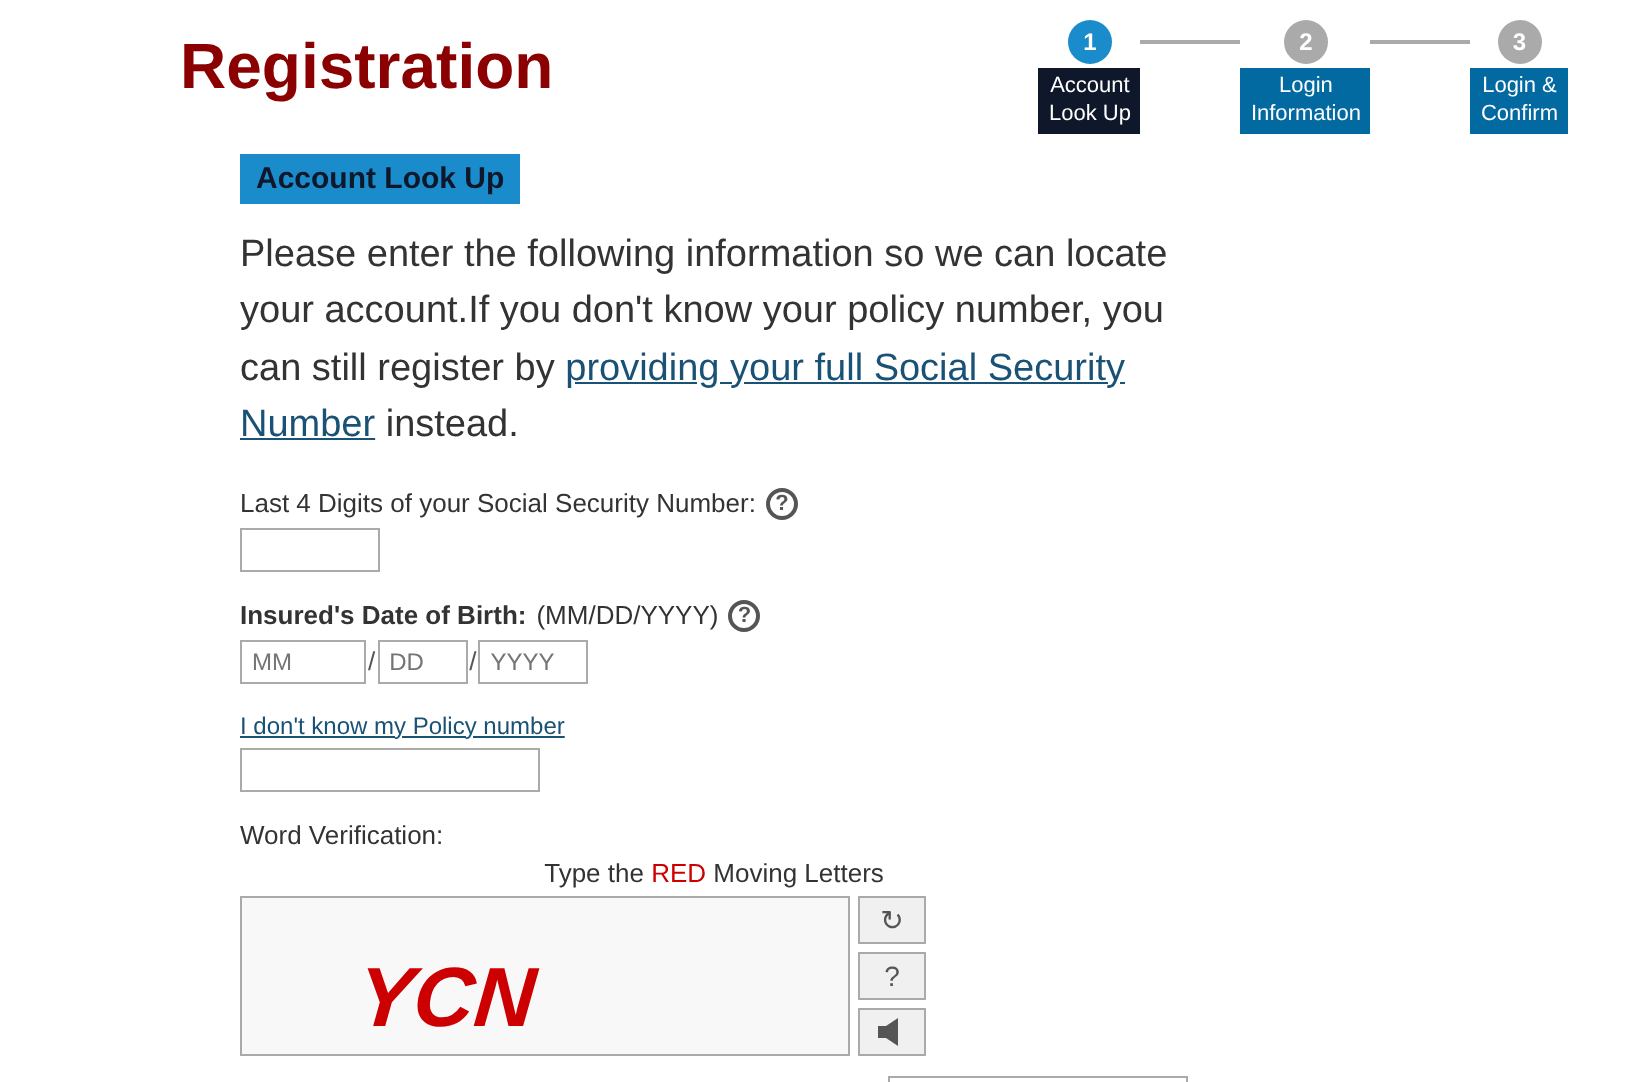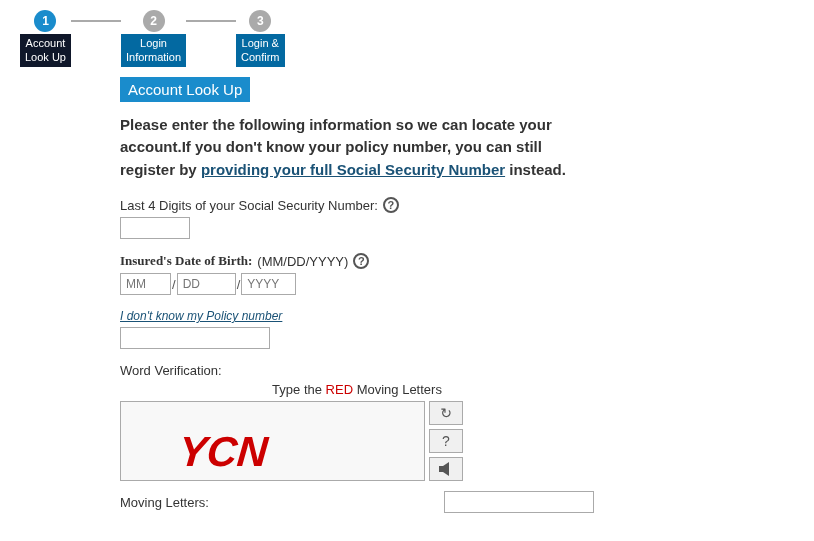--- a/index.html
+++ b/index.html
@@ -92,34 +92,33 @@
     }
 
     
     .content-area {
       padding-left: 100px;
       padding-right: 200px;
     }
 
     .section-title {
       background: #1a8ccc;
-      color: #ffffff;
+      color: #0f172a;
       font-size: 15px;
-      font-weight: normal;
+      font-weight: bold;
       padding: 4px 8px;
       display: inline-block;
       margin-bottom: 12px;
     }
 
     .intro-text {
-      font-size: 15px;
+      font-size: 19px;
       color: #333;
       margin-bottom: 16px;
       line-height: 1.5;
-      font-weight: bold;
     }
 
     .intro-text a {
       color: #1a5276;
       text-decoration: underline;
     }
 
     .field-group {
       margin-bottom: 14px;
     }
@@ -128,21 +127,20 @@
       font-size: 13px;
       color: #333;
       margin-bottom: 4px;
       display: flex;
       align-items: center;
       gap: 5px;
     }
 
     .field-label strong {
       font-weight: bold;
-      font-family: Liberation Serif, serif;
     }
 
     .help-icon {
       display: inline-flex;
       align-items: center;
       justify-content: center;
       width: 16px;
       height: 16px;
       border-radius: 50%;
       border: 2px solid #555;
@@ -163,43 +161,42 @@
       width: 70px;
     }
 
     .dob-row {
       display: flex;
       align-items: center;
       gap: 0;
     }
 
     .dob-input-mm {
-      width: 51px;
+      width: 63px;
     }
     .dob-input-dd {
-      width: 59px;
+      width: 45px;
     }
     .dob-input-yyyy {
       width: 55px;
     }
 
     .dob-sep {
       font-size: 13px;
       color: #555;
       padding: 0 1px;
     }
 
     .policy-link {
       color: #1a5276;
       text-decoration: underline;
       font-size: 12px;
       display: block;
       margin-bottom: 4px;
       cursor: pointer;
-      font-style: italic;
     }
 
     .policy-input {
       width: 150px;
     }
 
     
     .word-verify-section {
       margin-bottom: 16px;
     }
@@ -282,20 +279,21 @@
       border: 1px solid #aaa;
       padding: 3px 5px;
     }
   </style>
 </head>
 <body>
 
 <div class="page-container">
 
   <div class="header-row">
+    <div class="page-title">Registration</div>
 
     <div class="steps-container">
 
       <div class="step-item">
         <div class="step-circle active">1</div>
         <div class="step-label">Account<br>Look Up</div>
       </div>
       <div class="step-connector"></div>
 
       <div class="step-item">

